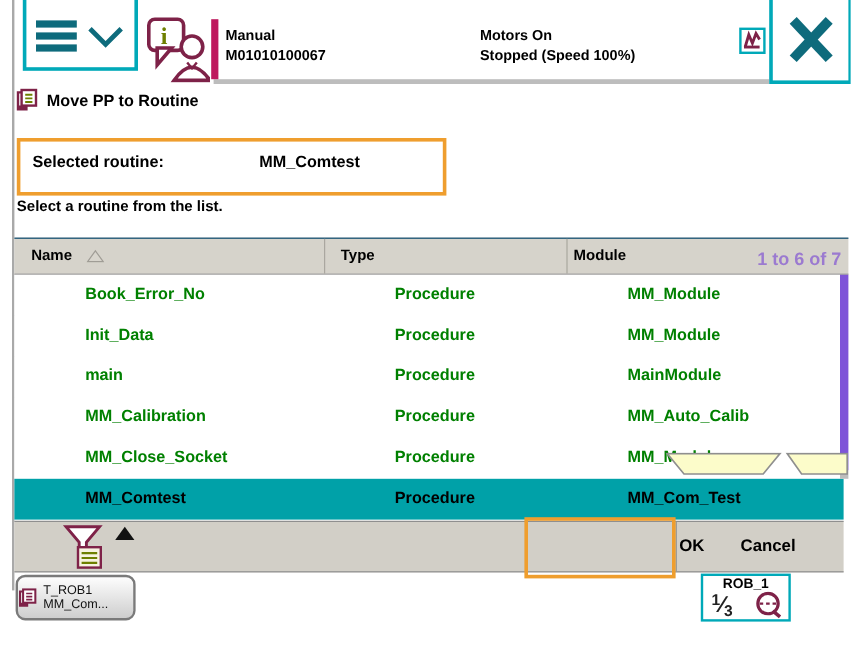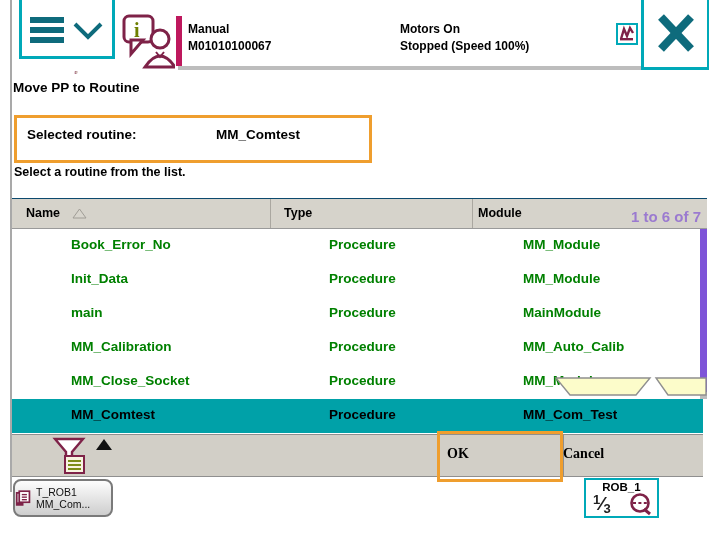--- a/index.html
+++ b/index.html
@@ -17,21 +17,21 @@
   .hamburger{display:flex;flex-direction:column;gap:4px;margin-top:6px;}
   .hamburger span{display:block;width:34px;height:6px;background:#0e6b7c;}
   .status-panel{left:176px;top:16px;width:459px;height:50px;background:#fff;
     border-left:6px solid #be185d;box-shadow:2px 4px 0 #bdbdbd;}
   .status-col{position:absolute;top:5px;font-size:12px;font-weight:bold;line-height:17px;white-space:nowrap;}
   .qs-box{left:434px;top:7px;width:22px;height:22px;border:2px solid #00a9b8;background:#fff;box-sizing:border-box;}
   .close-btn{left:641px;top:-5px;width:63px;height:69px;border:3px solid #00a9b8;background:#fff;
     display:flex;align-items:center;justify-content:center;}
 
   
-  .titlebar{left:13px;top:71px;height:24px;display:flex;align-items:center;gap:6px;flex-direction:column;}
+  .titlebar{left:13px;top:71px;height:24px;display:flex;align-items:center;gap:6px;}
   .titlebar .t{font-size:13.5px;font-weight:bold;white-space:nowrap;}
 
   
   .annotation{border:3px solid #ef9e2e;background:transparent;z-index:9;pointer-events:none;}
   .sel-box{left:14px;top:115px;width:352px;height:42px;}
   .sel-label{left:27px;top:127px;font-size:13.5px;font-weight:bold;}
   .sel-value{left:216px;top:127px;font-size:13.5px;font-weight:bold;}
   .instruction{left:14px;top:165px;font-size:12.5px;font-weight:bold;}
 
   
@@ -47,21 +47,21 @@
   .trow.selected .cell{color:#000;}
   .c-name{left:14px;} .c-type{left:272px;} .c-module{left:466px;}
   .scrollbar{left:700px;top:229px;width:7px;height:163px;background:#7e54d8;}
   .scroll-end{left:700px;top:392px;width:7px;height:7px;background:#bdbdbd;}
   .trapz{left:552px;top:377px;width:155px;height:20px;z-index:2;}
 
   
   .footbar{left:12px;top:434px;width:691px;height:43px;background:#d2cfc7;
     border-top:1px solid #8f8f8f;border-bottom:1px solid #8f8f8f;box-sizing:border-box;}
   .footbar .fsep{position:absolute;left:551px;top:0;width:1px;height:100%;background:#8f8f8f;}
-  .btn-label{position:absolute;top:11px;font-size:14px;font-weight:bold;text-align:left;cursor:default;font-family:Liberation Serif, serif;}
+  .btn-label{position:absolute;top:11px;font-size:14px;font-weight:bold;text-align:right;cursor:default;}
   .ok-label{left:435px;width:140px;}
   .cancel-label{left:551px;width:100px;}
   .ok-box{left:437px;top:431px;width:120px;height:45px;}
   .filter-btn{position:absolute;left:40px;top:2px;width:40px;height:39px;}
   .up-arrow{position:absolute;left:84px;top:4px;width:0;height:0;
     border-left:8px solid transparent;border-right:8px solid transparent;border-bottom:11px solid #111;}
 
   
   .task-btn{left:13px;top:479px;width:100px;height:38px;border:2px solid #7a7a7a;border-radius:8px;
     background:linear-gradient(180deg,#fdfdfd,#cecece);box-sizing:border-box;

